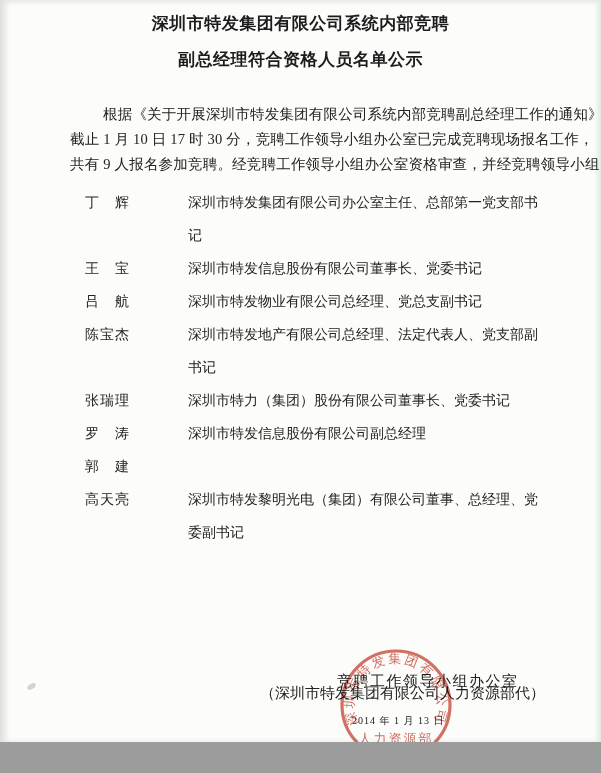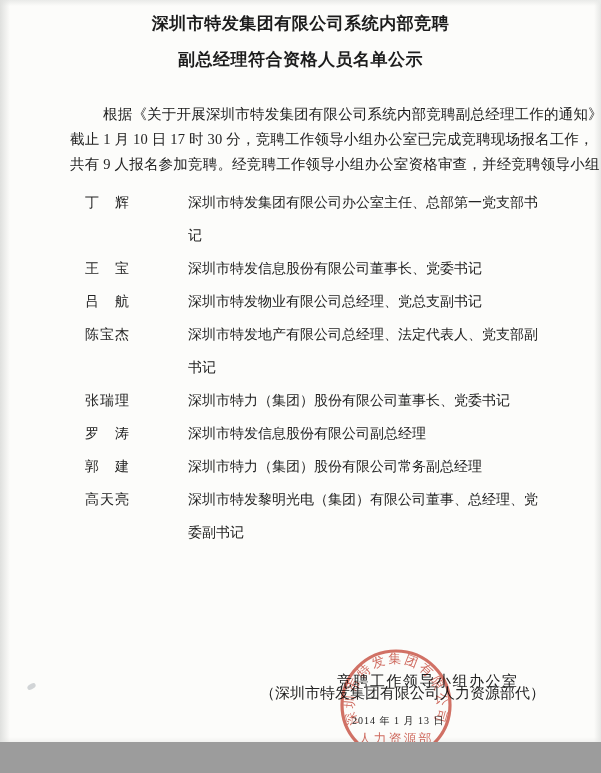--- a/index.html
+++ b/index.html
@@ -99,23 +99,20 @@
       </div>
     </div>
     <div class="row">
       <div class="nm line">罗　涛</div>
       <div class="ds">
         <div class="line">深圳市特发信息股份有限公司副总经理</div>
       </div>
     </div>
     <div class="row">
       <div class="nm line">郭　建</div>
-      <div class="ds">
-        <div class="line">深圳市特力（集团）股份有限公司常务副总经理</div>
-      </div>
     </div>
     <div class="row">
       <div class="nm line">高天亮</div>
       <div class="ds">
         <div class="line">深圳市特发黎明光电（集团）有限公司董事、总经理、党</div>
         <div class="line">委副书记</div>
       </div>
     </div>
   </div>
 

